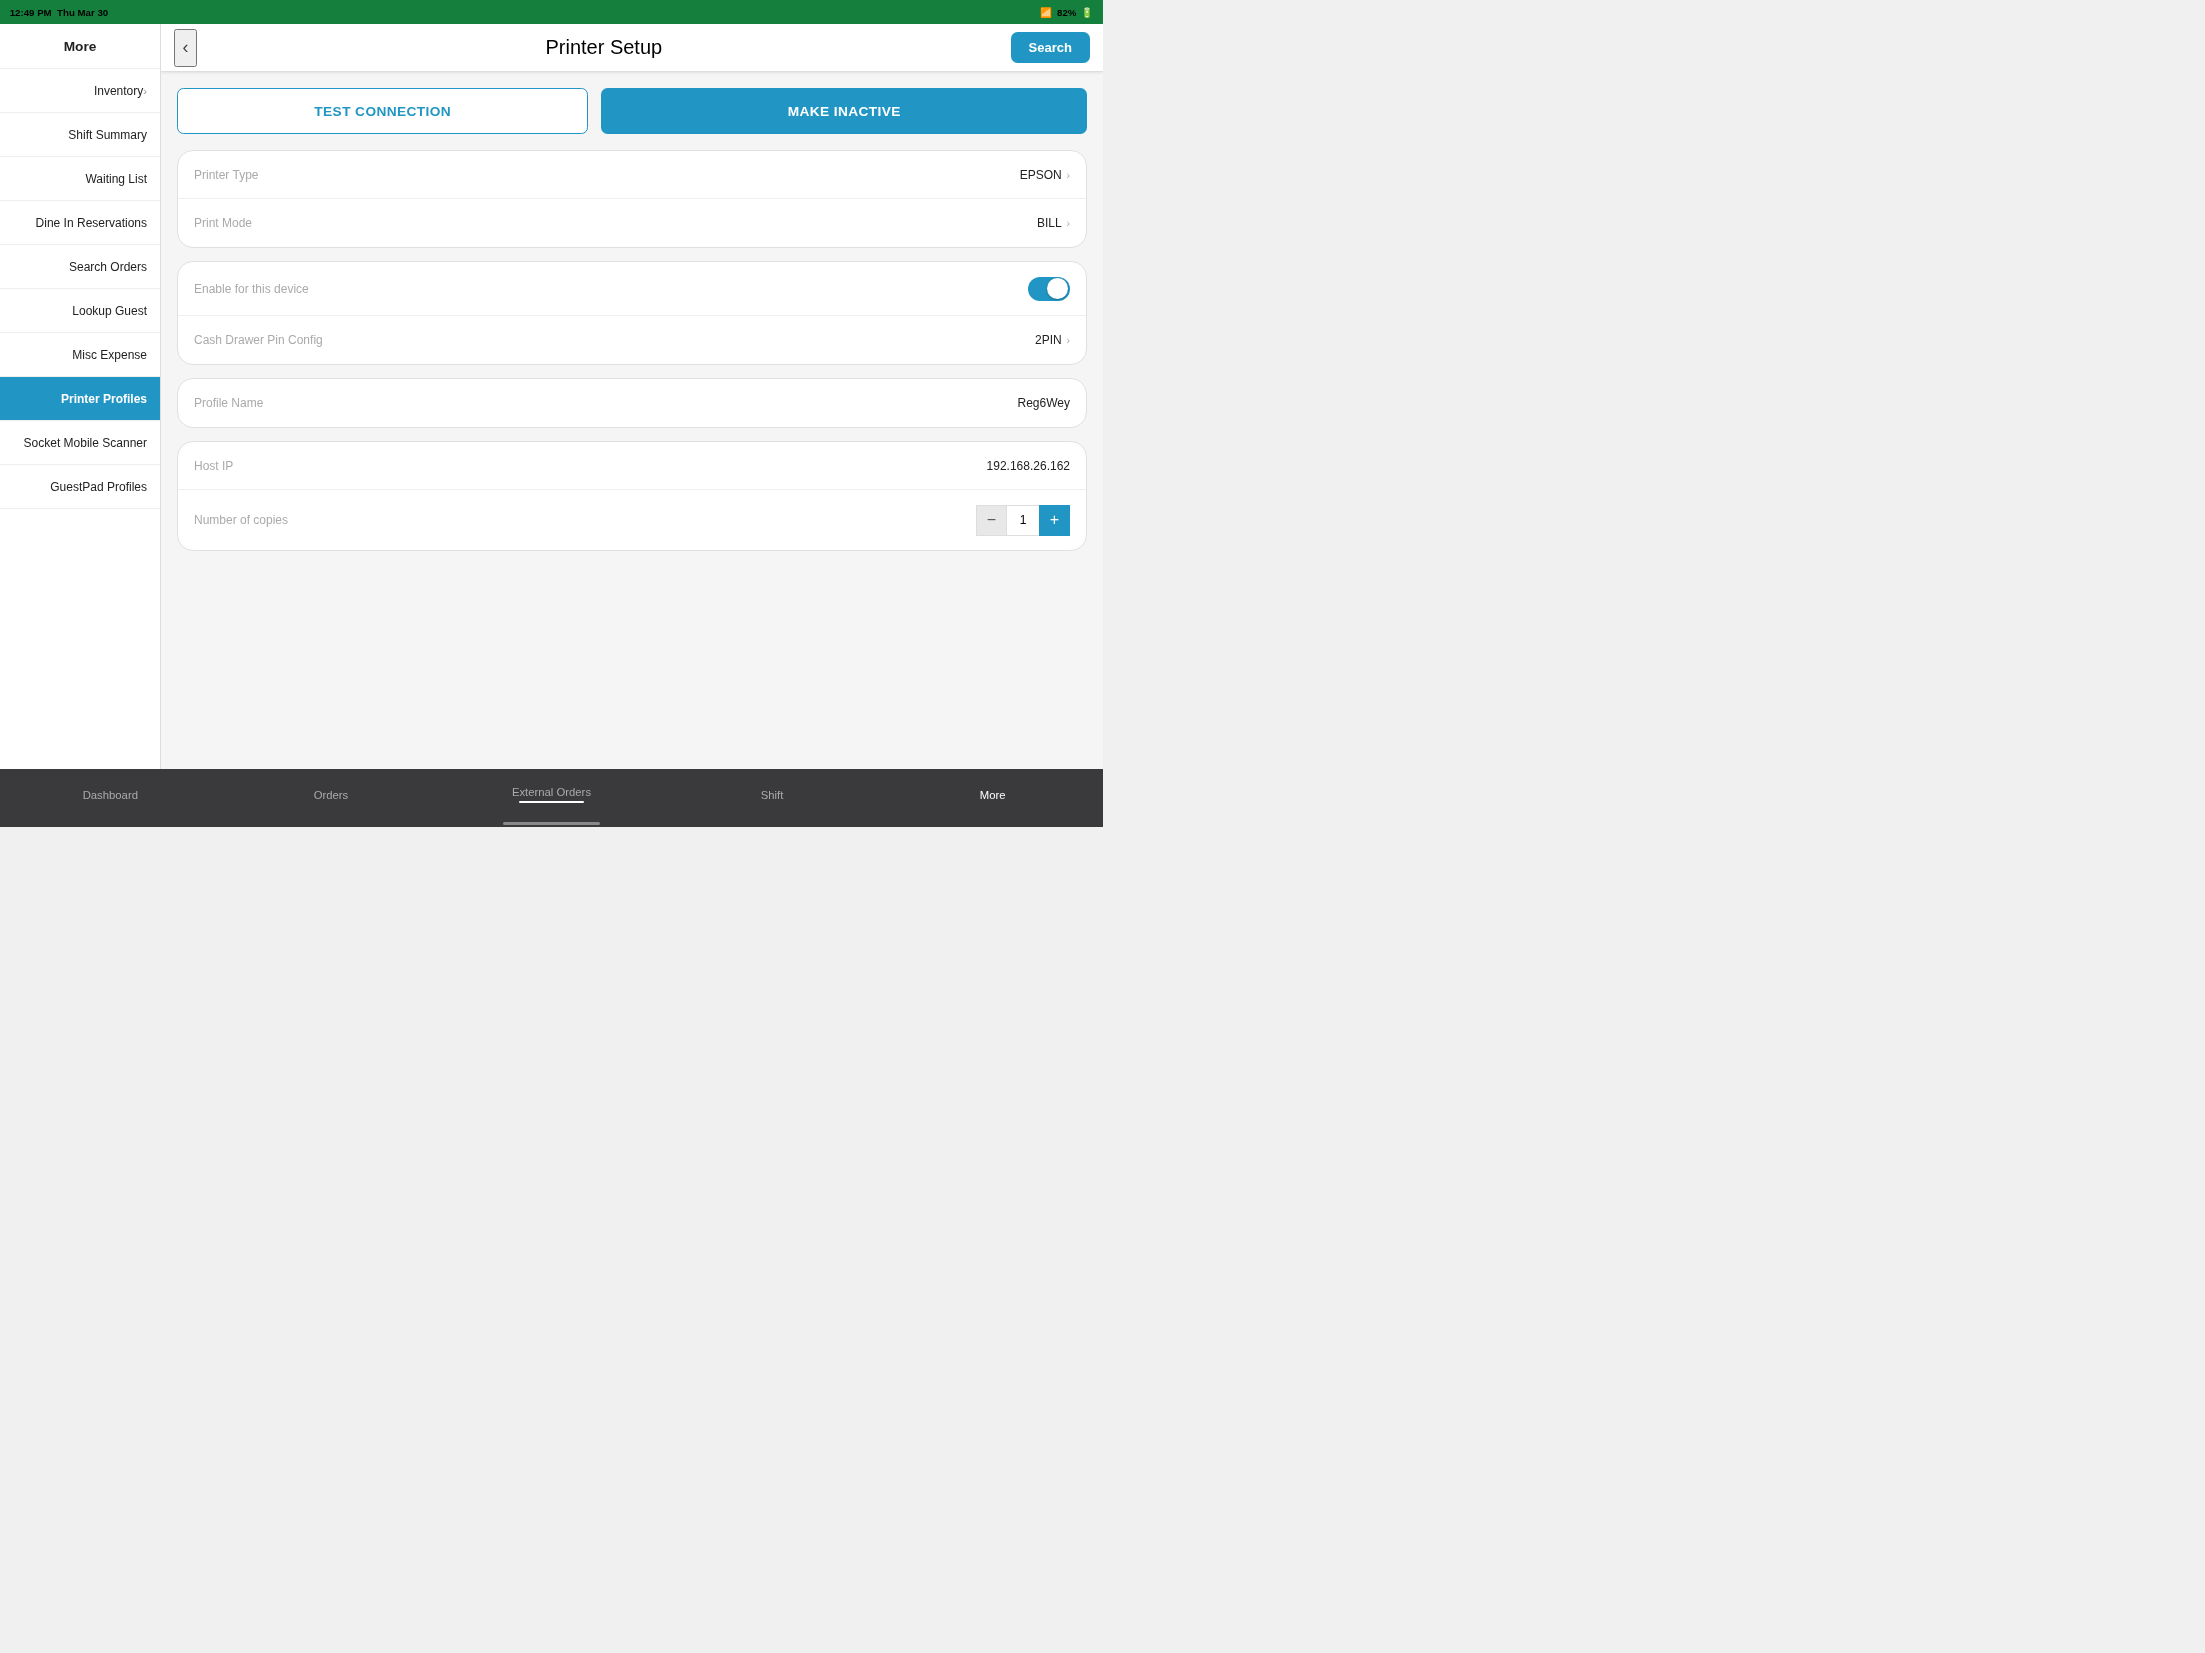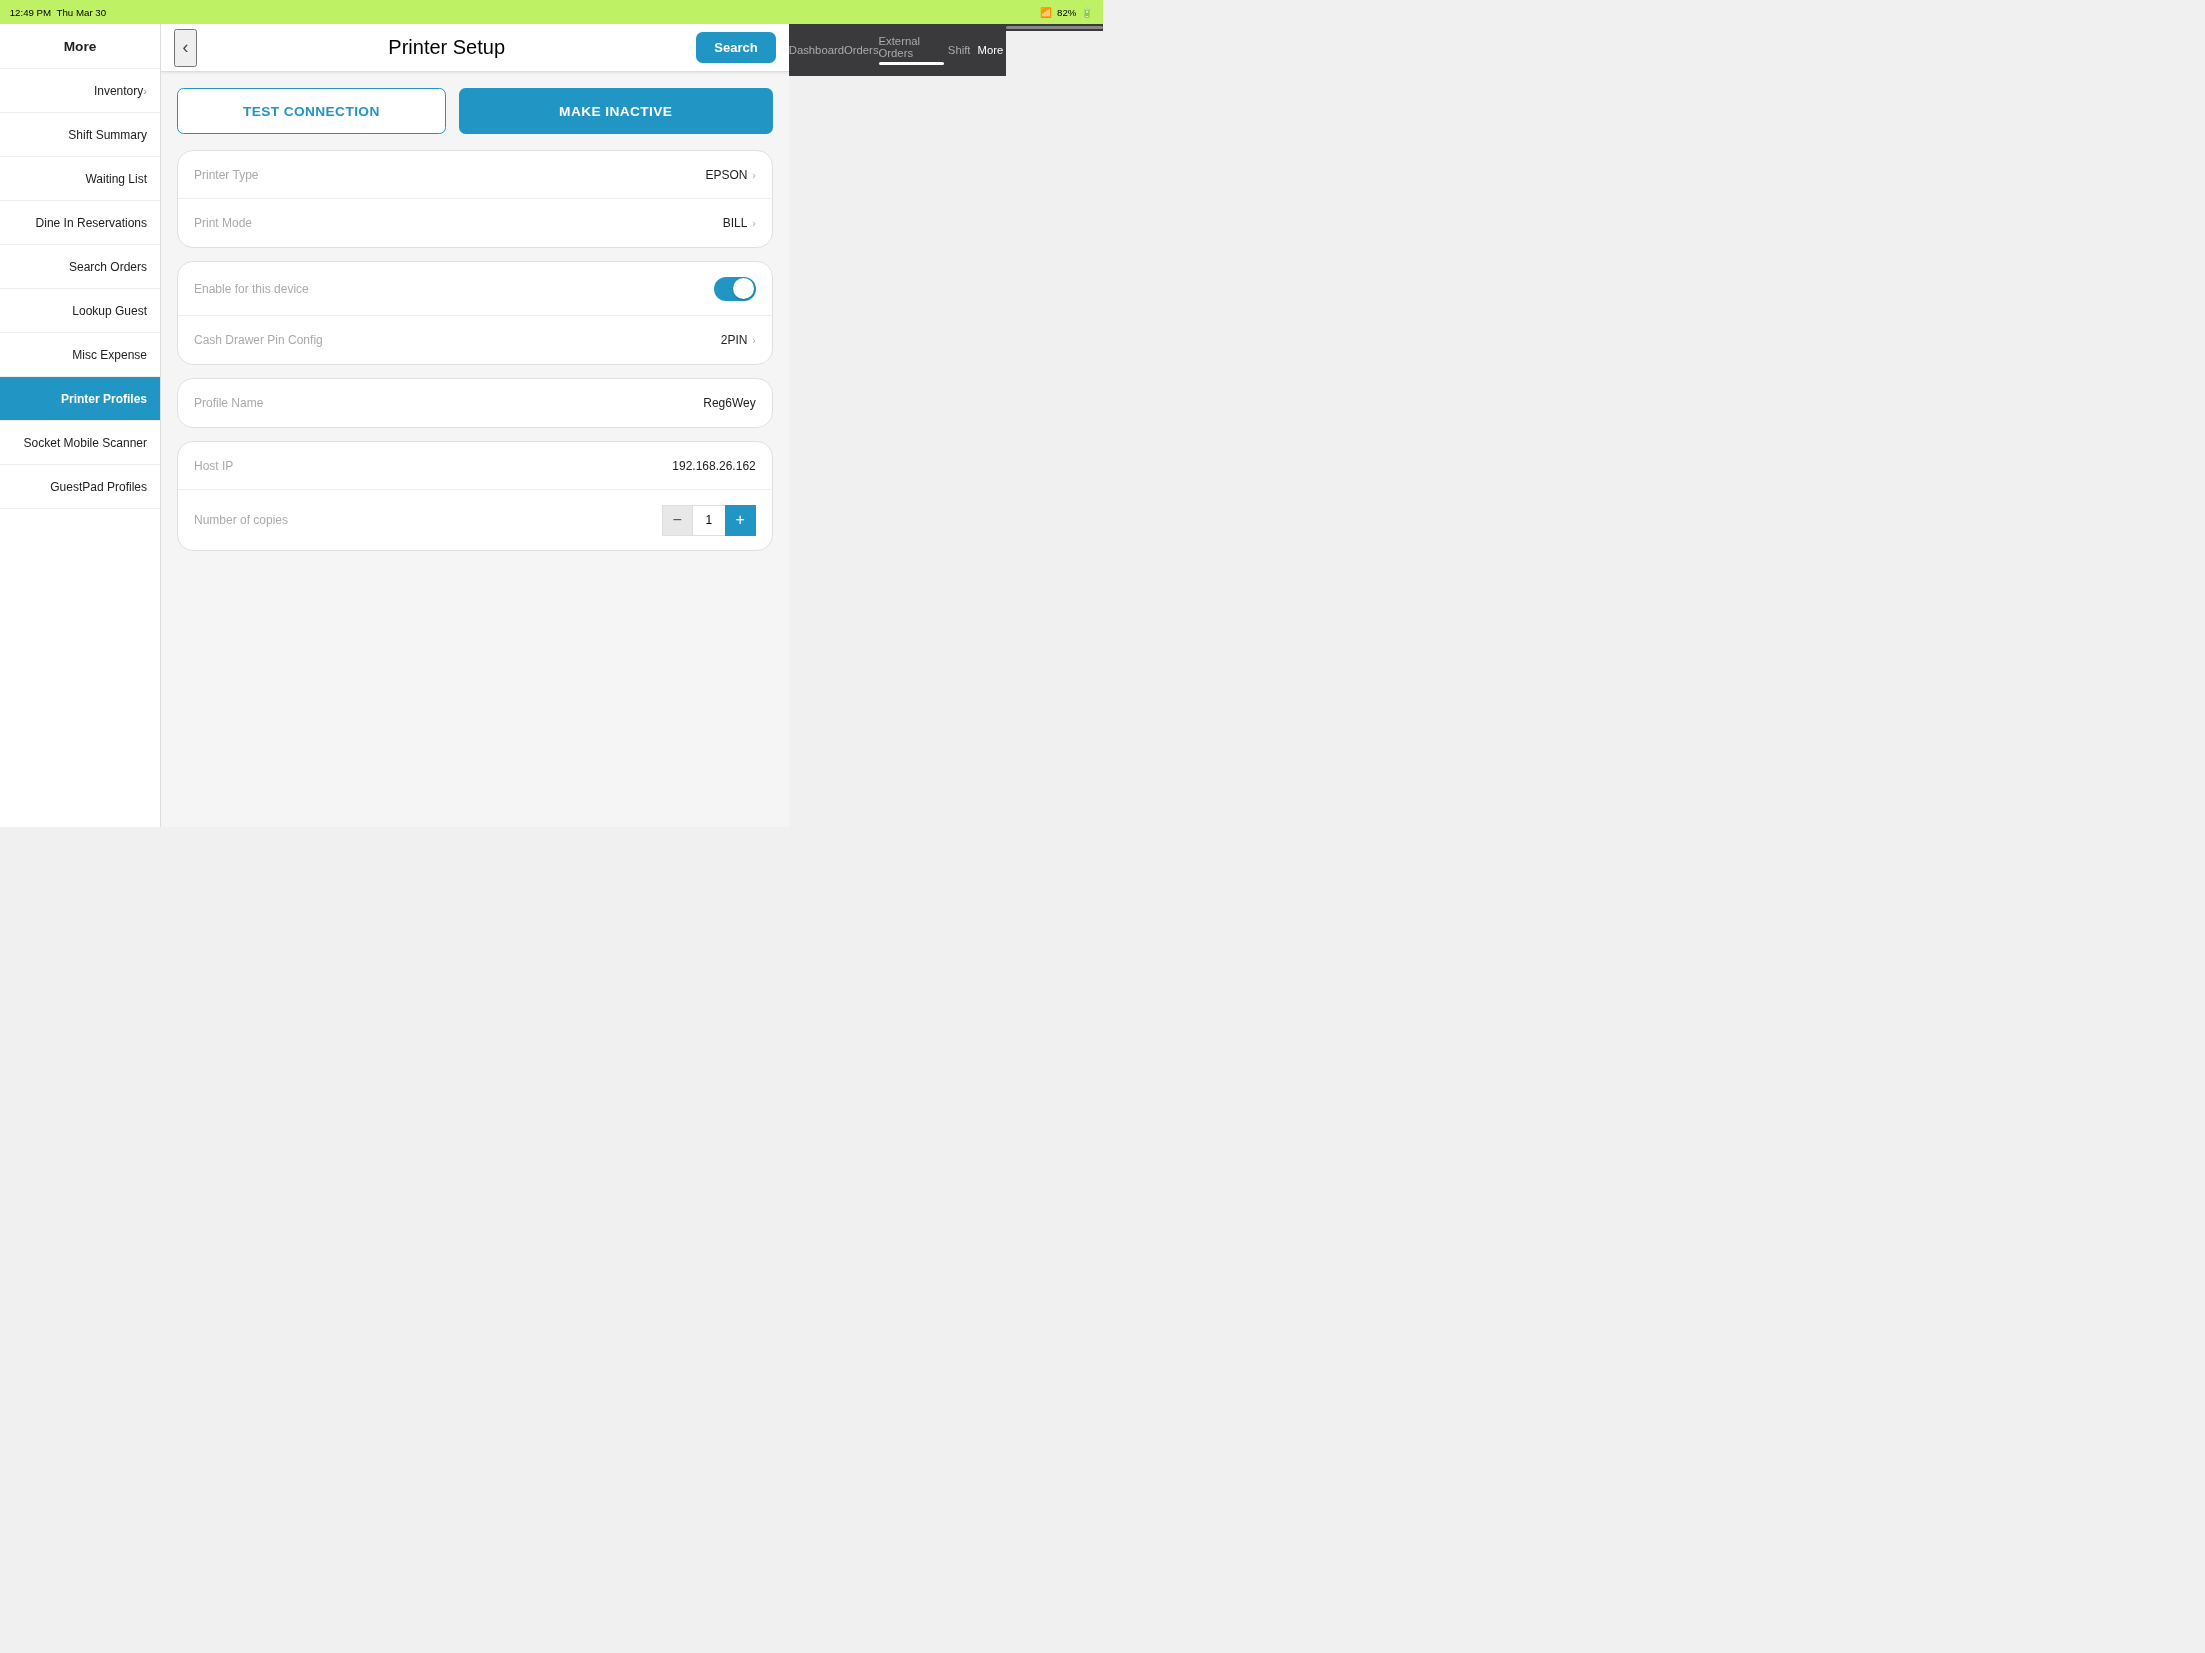--- a/index.html
+++ b/index.html
@@ -1,34 +1,34 @@
 <!DOCTYPE html>
 <html style="font-size:13px"><head>
   <meta charset="utf-8">
   <style>
     * { box-sizing: border-box; margin: 0; padding: 0; }
     body { font-family: -apple-system, BlinkMacSystemFont, 'Helvetica Neue', Arial, sans-serif; background: #f0f0f0; width: 1103px; height: 827px; overflow: hidden; }
 
     
     .status-bar {
-      background: #bef264;
+      background: #15803d;
       height: 24px;
       display: flex;
       align-items: center;
       justify-content: space-between;
       padding: 0 9.7px;
       font-size: 9.7px;
-      font-weight: 400;
+      font-weight: 700;
     }
     .status-bar-right { display: flex; align-items: center; gap: 4.8px; }
 
     
     .app-container {
       display: flex;
-      flex-direction: row;
+      flex-direction: column;
       height: calc(827px - 24px);
     }
 
     .main-layout {
       display: flex;
       flex: 1;
       overflow: hidden;
     }
 
     

